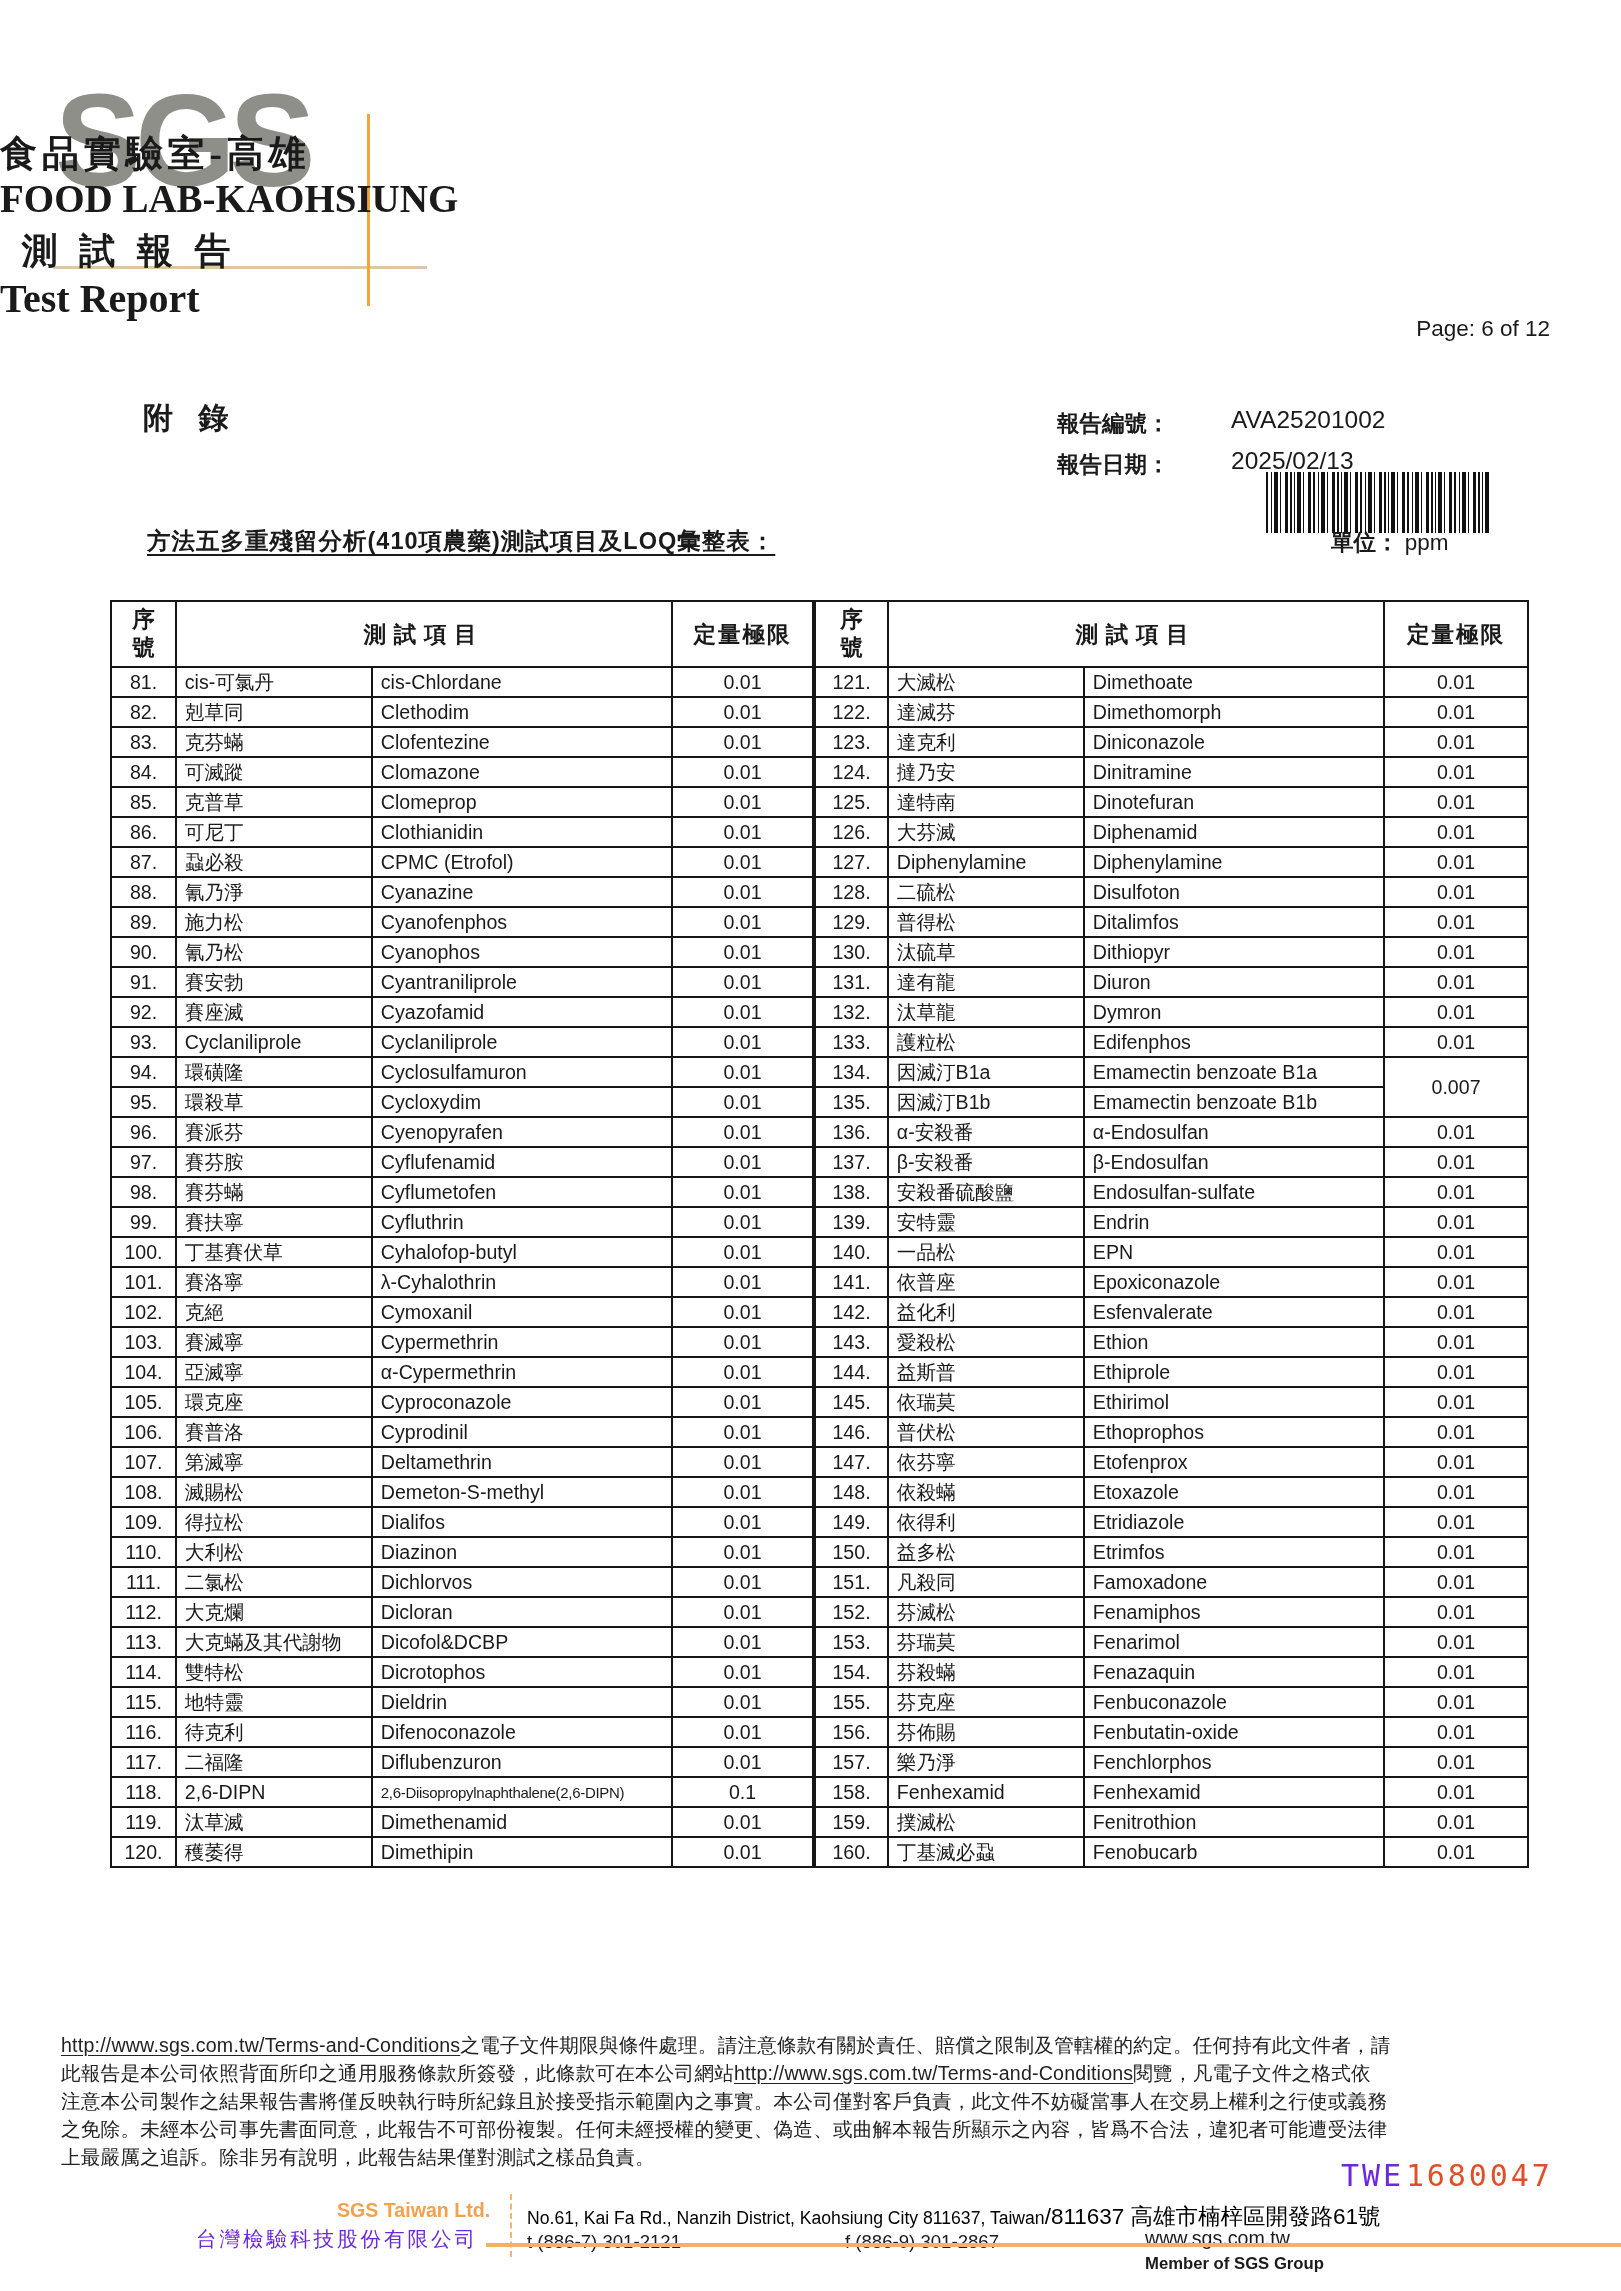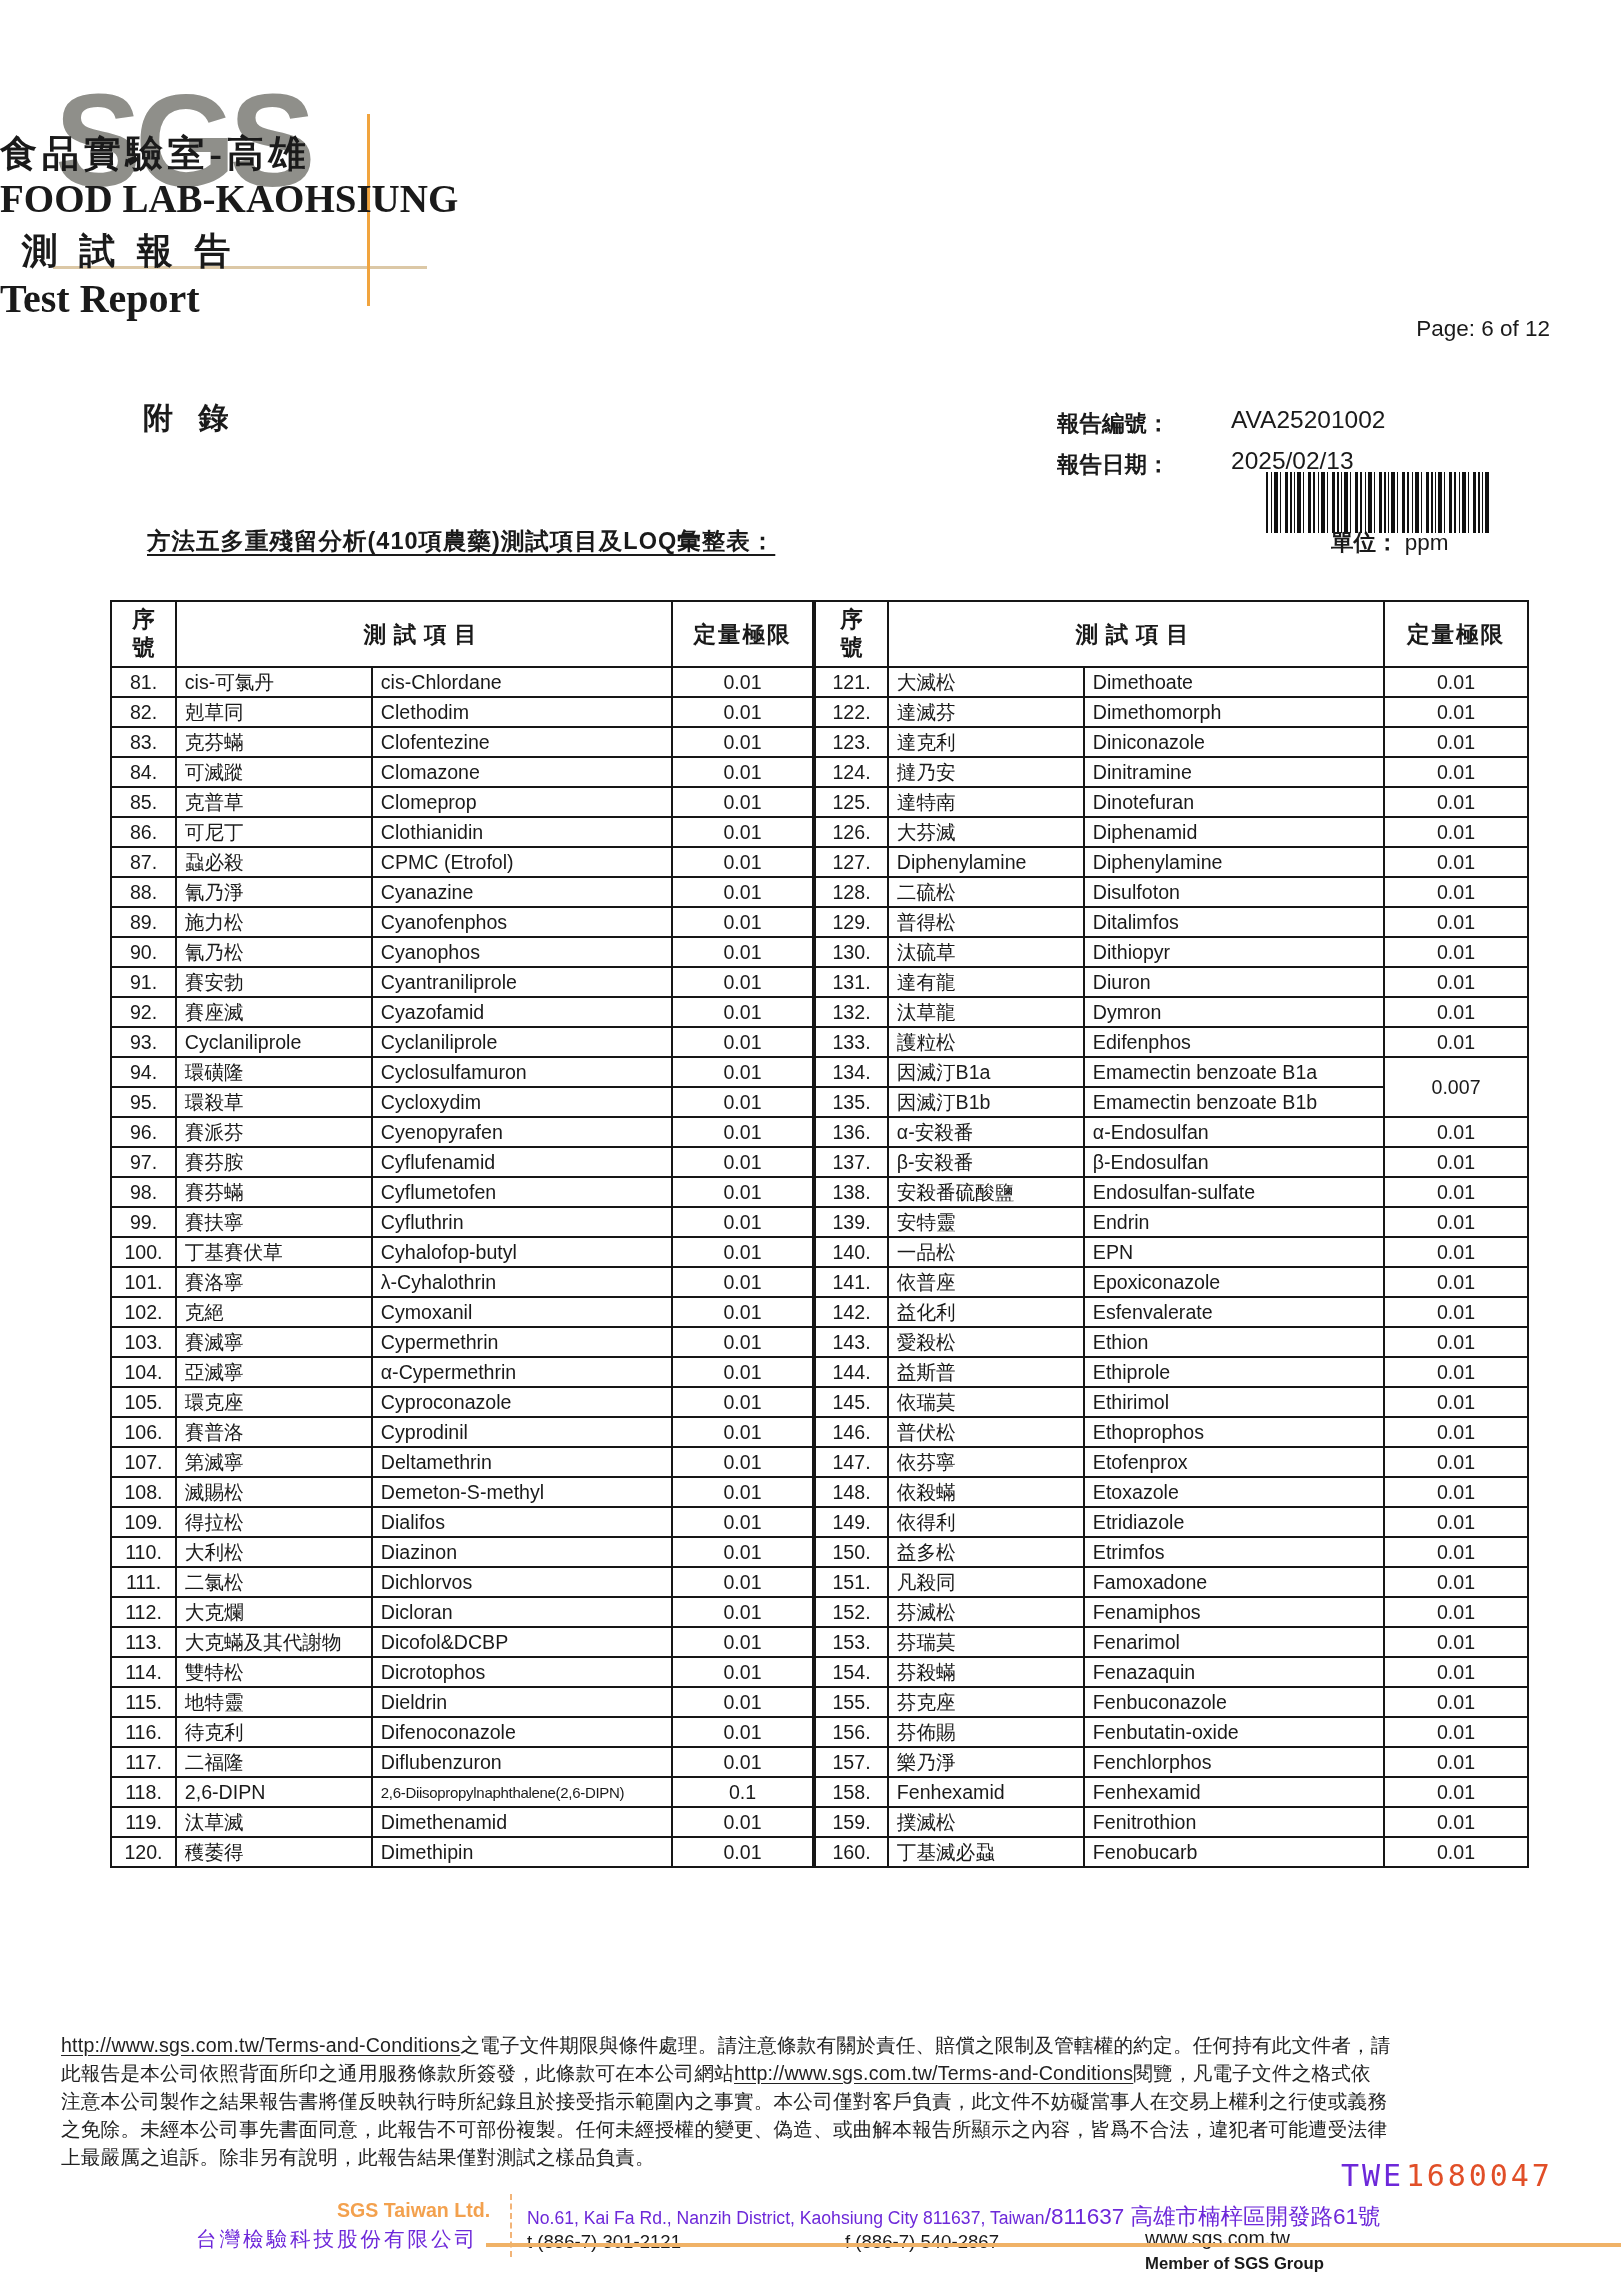--- a/index.html
+++ b/index.html
@@ -70,21 +70,21 @@
   .disclaimer .u{text-decoration:underline; text-underline-offset:2.9px;}
   .stamp{
     position:absolute; left:1341px; top:2158px; font-size:30px; letter-spacing:2.9px;
     font-family:"DejaVu Sans Mono", monospace; color:#e14f28; white-space:nowrap;
   }
   .stamp .pfx{color:#6d28d9; margin-right:2px;}
   .f-company-en{position:absolute; left:337px; top:2199px; font-size:19.6px; font-weight:bold; color:#f3a14e;}
   .f-company-zh{position:absolute; left:196px; top:2225px; font-size:20.6px; letter-spacing:2.9px; color:#6d28d9;
                 font-family:"Liberation Serif", serif;}
   .f-divider{position:absolute; left:510px; top:2194px; height:63px; border-left:2.9px dashed #f2b478;}
-  .f-address{position:absolute; left:527px; top:2201px; font-size:17.6px; color:#6d28d9;
+  .f-address{position:absolute; left:527px; top:2201px; font-size:17.6px; color:#000000;
              font-stretch:condensed; white-space:nowrap;}
   .f-address .addr-zh{font-size:22.5px;}
   .f-tel{position:absolute; left:527px; top:2231px; font-size:18.6px;}
   .f-fax{position:absolute; left:845px; top:2231px; font-size:18.6px;}
   .f-web{position:absolute; left:1145px; top:2227px; font-size:19.6px;}
   .f-rule{position:absolute; left:486px; top:2243px; width:1135px; height:3.9px; background:#f0b267;}
   .f-member{position:absolute; left:1145px; top:2254px; font-size:16.7px; font-weight:600;}
 </style>
 </head>
 <body>
@@ -646,19 +646,19 @@
     <span class="pfx">TWE</span><span>1680047</span>
   </div>
 
   <div class="f-company-en">SGS Taiwan Ltd.</div>
   <div class="f-company-zh">台灣檢驗科技股份有限公司</div>
   <div class="f-divider"></div>
   <div class="f-address">
     <span>No.61, Kai Fa Rd., Nanzih District, Kaohsiung City 811637, Taiwan</span><span class="addr-zh">/811637 高雄市楠梓區開發路61號</span>
   </div>
   <div class="f-tel">t (886-7) 301-2121</div>
-  <div class="f-fax">f (886-7) 540-2867</div>
+  <div class="f-fax">f (886-9) 301-2867</div>
   <div class="f-web">www.sgs.com.tw</div>
   <div class="f-rule"></div>
   <div class="f-member">Member of SGS Group</div>
 
 </div>
 
 
 </body></html>

